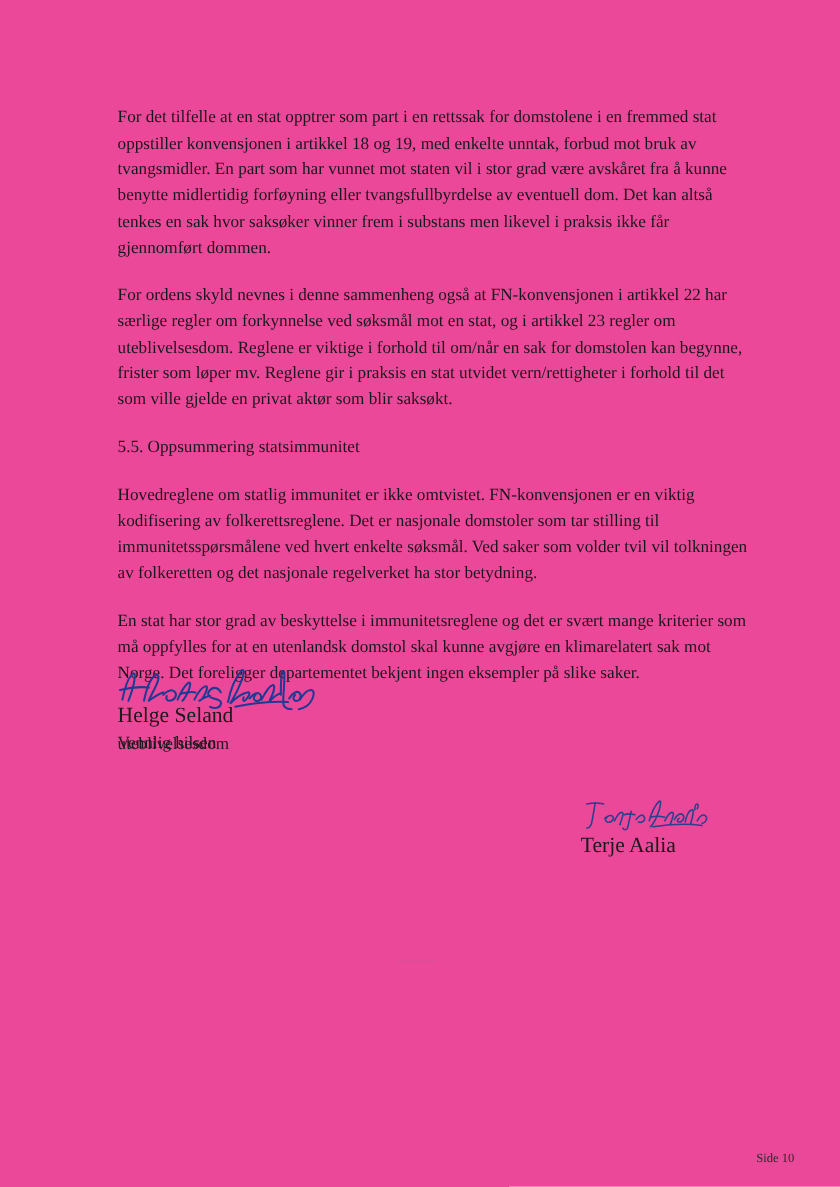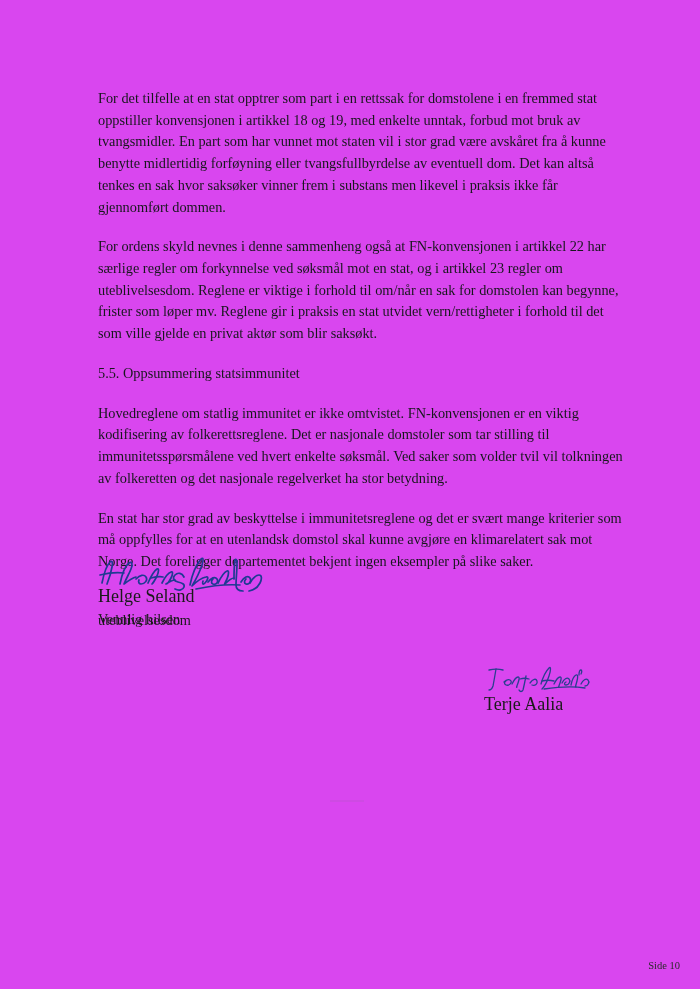--- a/index.html
+++ b/index.html
@@ -11,21 +11,21 @@
     height: 989px;
     background: #ffffff;
     font-family: "Liberation Serif", serif;
     color: #1a1a1a;
     overflow: hidden;
     position: relative;
   }
   .page {
     position: absolute;
     inset: 0;
-    background: #d946ef;
+    background: #ec4899;
   }
   .content {
     position: absolute;
     left: 98px;
     top: 88px;
     width: 528px;
   }
   p.para {
     margin: 0 0 18px 0;
     font-size: 14.3px;
@@ -78,21 +78,21 @@
   .sig-script-right {
     position: absolute;
     left: 2px;
     top: -27px;
     width: 110px;
     height: 30px;
     color: #2a3f8f;
   }
   .page-number {
     position: absolute;
-    right: 20px;
+    right: 38px;
     bottom: 18px;
     font-size: 10.5px;
     color: #2a2a2a;
     font-family: "Liberation Serif", serif;
     text-align: right;
   }
   .svg-sig {
     display: block;
     overflow: visible;
   }

